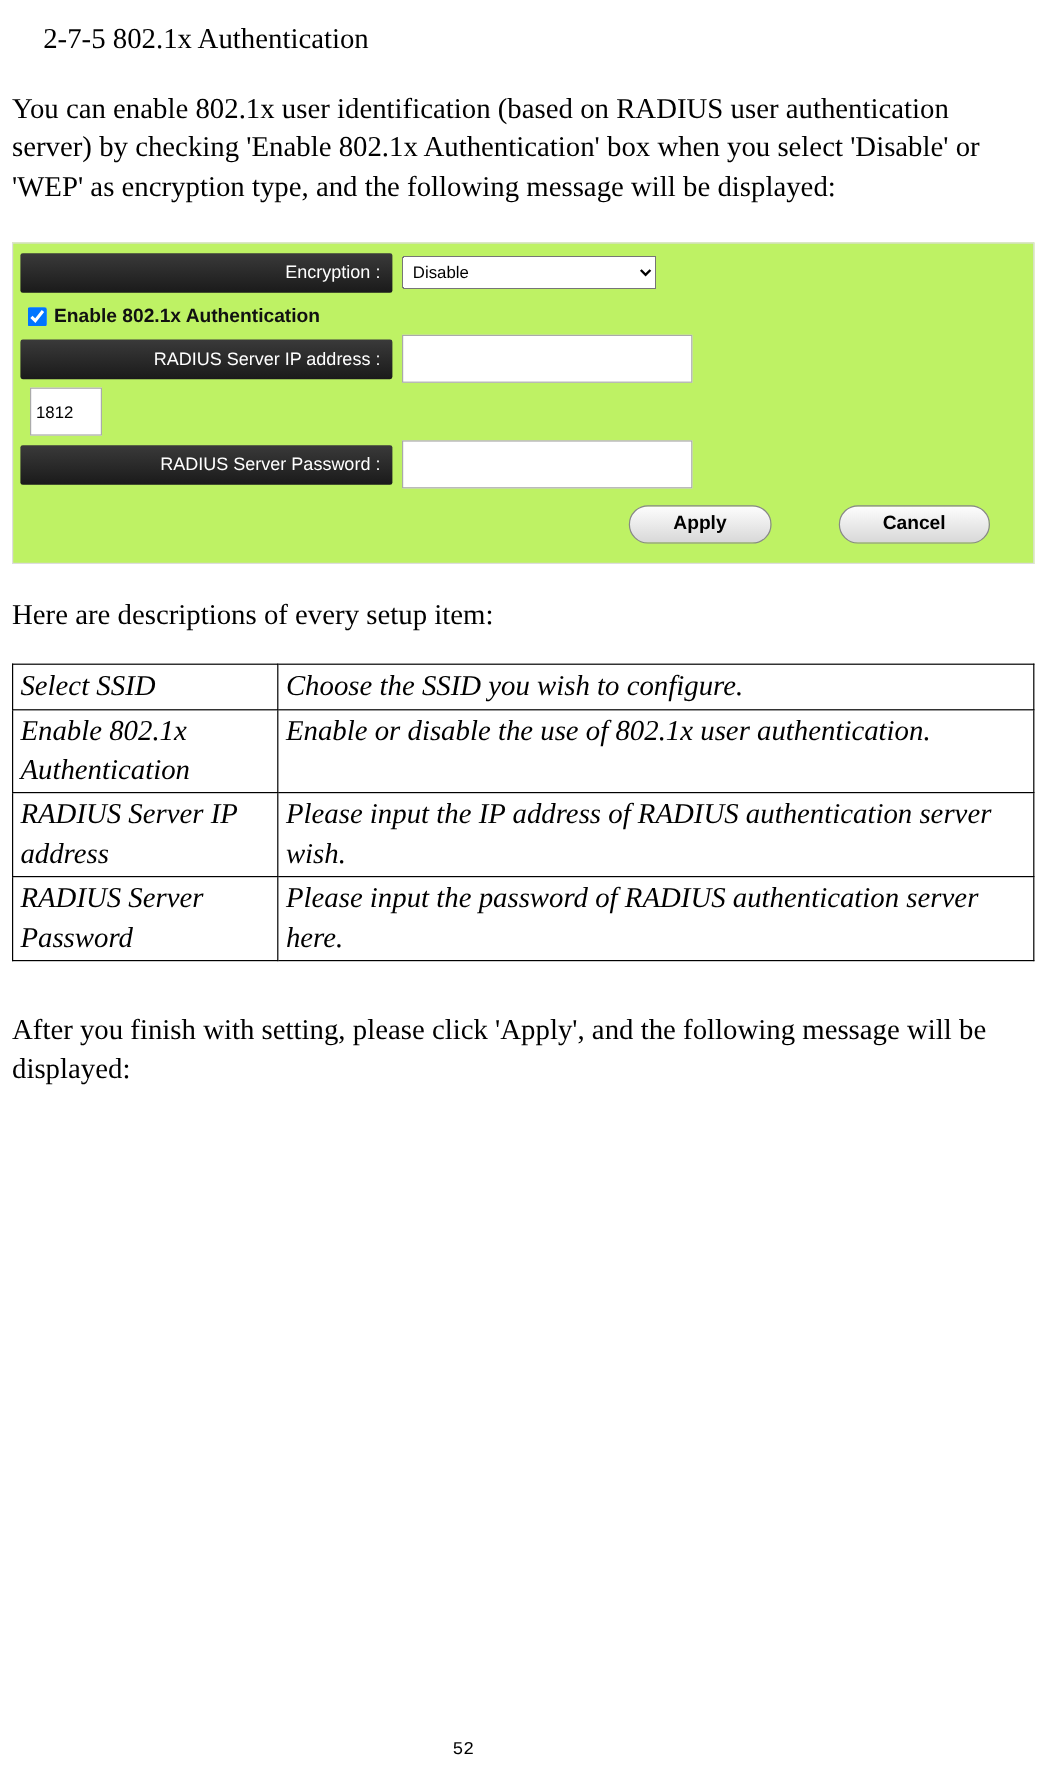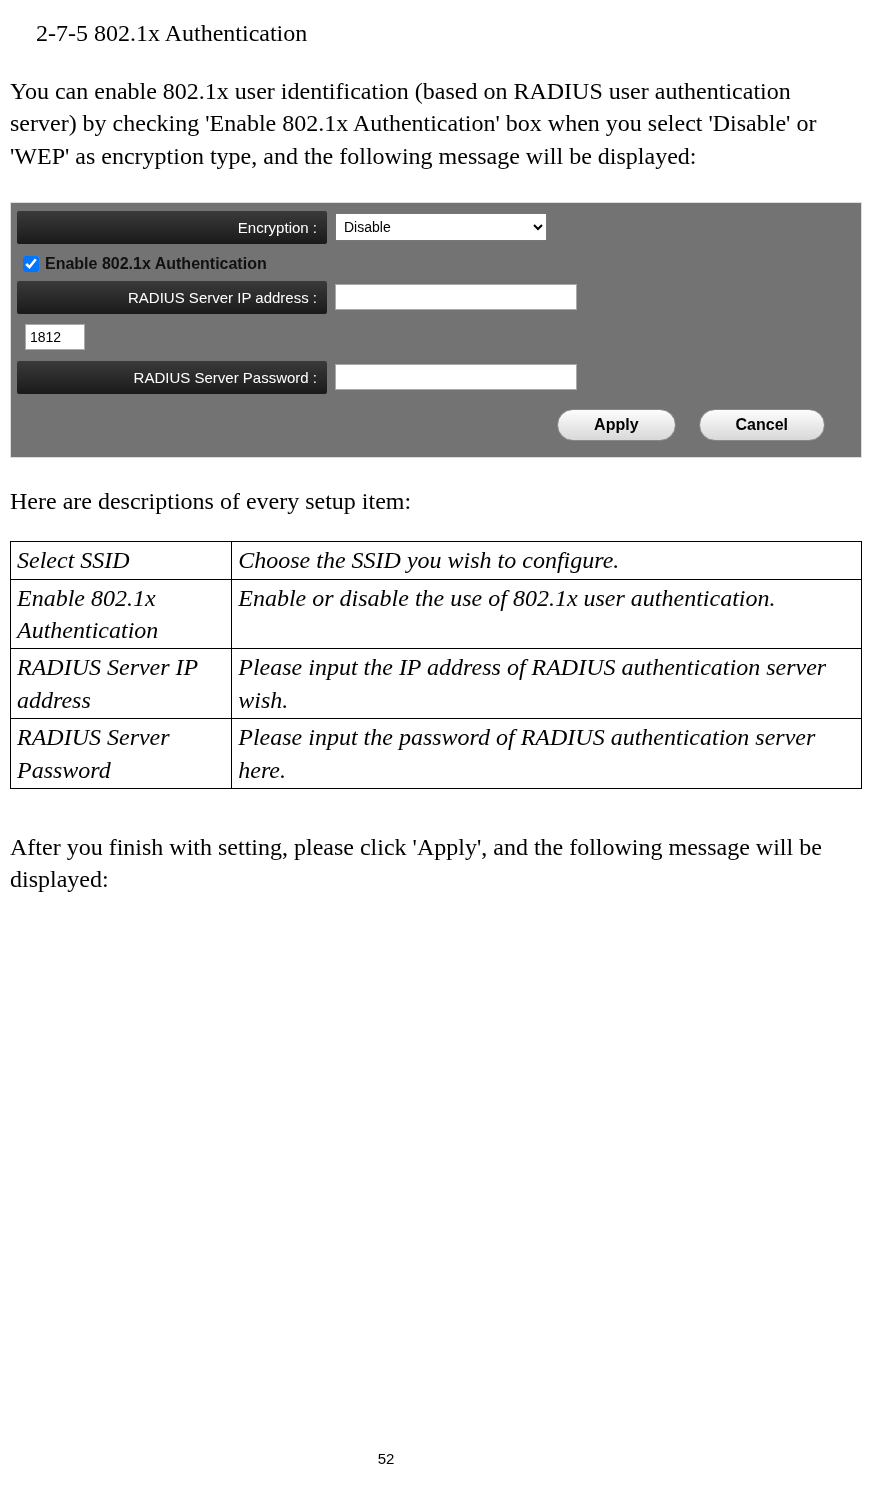--- a/index.html
+++ b/index.html
@@ -17,21 +17,21 @@
     }
     .section-title {
       margin-bottom: 28px;
       margin-left: 26px;
     }
     .intro-paragraph {
       line-height: 1.35;
       margin-bottom: 30px;
     }
     .config-panel {
-      background: #737373;
+      background: #bef264;
       border: 1px solid #ddd;
       padding: 6px 6px 16px 6px;
       margin-bottom: 30px;
       font-family: Arial, sans-serif;
       font-size: 15px;
     }
     .config-row {
       display: flex;
       align-items: center;
       margin-bottom: 4px;
@@ -50,21 +50,21 @@
       padding-left: 8px;
     }
     .dropdown {
       width: 212px;
       height: 28px;
       font-size: 14px;
       padding: 2px 4px;
     }
     .text-input {
       width: 242px;
-      height: 26px;
+      height: 40px;
       border: 1px solid #aaa;
       padding: 2px 4px;
       font-size: 14px;
     }
     .text-input.short {
       width: 60px;
     }
     .checkbox-row {
       display: flex;
       align-items: center;
@@ -74,21 +74,21 @@
       font-size: 16px;
     }
     .checkbox-row input[type="checkbox"] {
       width: 16px;
       height: 16px;
       margin-right: 6px;
     }
     .button-row {
       display: flex;
       justify-content: flex-end;
-      gap: 23px;
+      gap: 56px;
       padding: 10px 30px 0 0;
     }
     .pill-button {
       background: linear-gradient(to bottom, #fdfdfd, #d8d8d8);
       border: 1px solid #888;
       border-radius: 16px;
       padding: 6px 36px;
       font-size: 16px;
       font-weight: bold;
       cursor: pointer;
@@ -110,21 +110,21 @@
       line-height: 1.35;
     }
     .desc-table td:first-child {
       width: 26%;
     }
     .closing-paragraph {
       line-height: 1.35;
     }
     .page-number {
       text-align: center;
-      font-family: Liberation Sans, sans-serif;
+      font-family: Liberation Mono, monospace;
       font-size: 15px;
       position: fixed;
       bottom: 20px;
       left: 0;
       right: 0;
       width: 772px;
     }
   </style>
 </head>
 <body>

